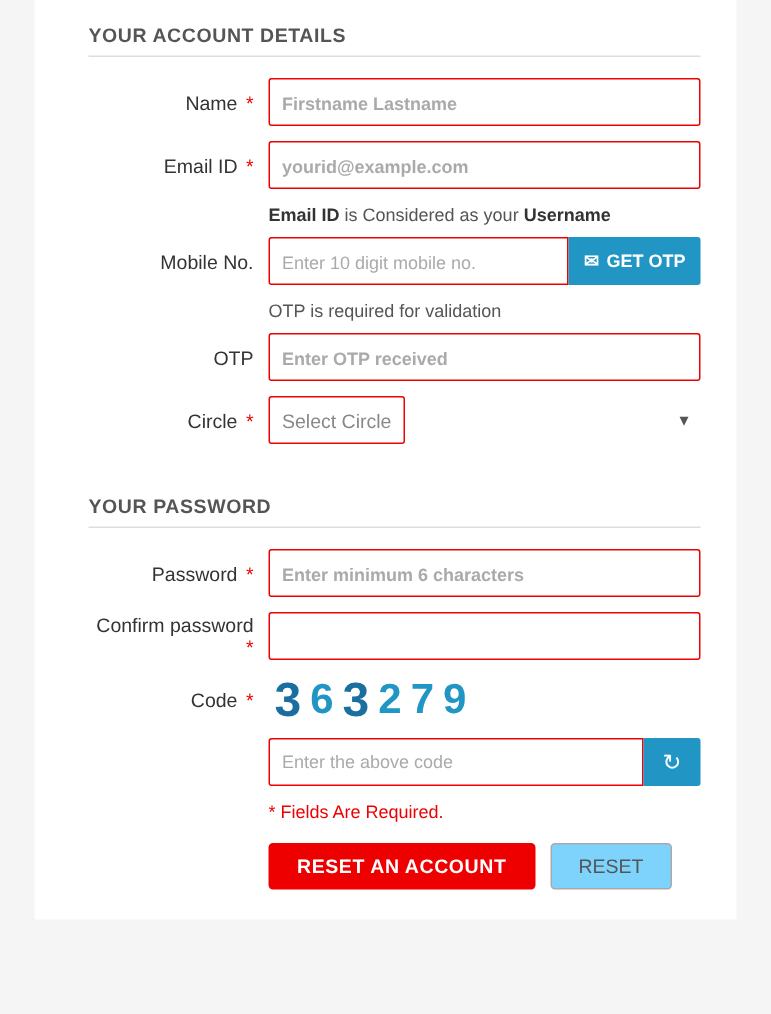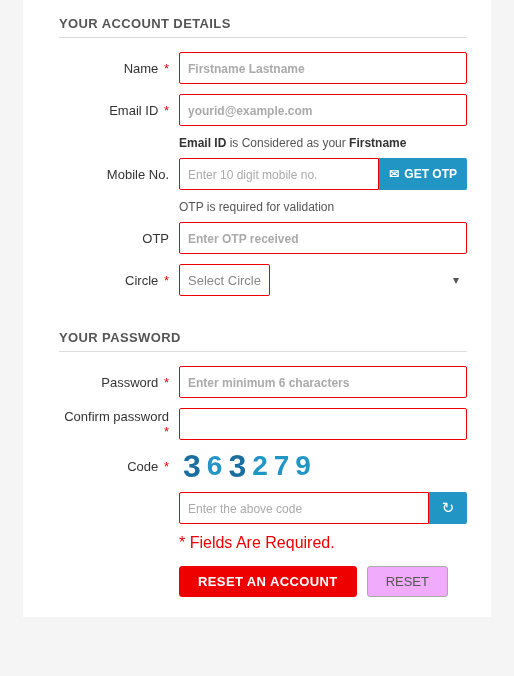--- a/index.html
+++ b/index.html
@@ -188,21 +188,21 @@
       color: #fff;
       border: none;
       border-radius: 0 2px 2px 0;
       font-size: 15px;
       cursor: pointer;
       display: flex;
       align-items: center;
       justify-content: center;
     }
     .required-note {
-      font-size: 16px;
+      font-size: 12px;
       color: #555;
       margin-bottom: 14px;
       padding-left: 120px;
     }
     .required-note span {
       color: #e00;
     }
     .buttons-row {
       display: flex;
       gap: 10px;
@@ -213,21 +213,21 @@
       color: #fff;
       border: 1.5px solid #e00;
       border-radius: 3px;
       padding: 7px 18px;
       font-size: 13px;
       font-weight: bold;
       cursor: pointer;
       letter-spacing: 0.03em;
     }
     .reset-btn {
-      background: #f0abfc;
+      background: #7dd3fc;
       color: #555;
       border: 1.5px solid #aaa;
       border-radius: 3px;
       padding: 7px 18px;
       font-size: 13px;
       cursor: pointer;
     }
   </style>
 </head>
 <body>
@@ -247,21 +247,21 @@
   <div class="form-row">
     <label class="form-label">
       <span>Email ID</span>
       <span class="required"> *</span>
     </label>
     <input class="form-input" type="text" placeholder="yourid@example.com" style="">
   </div>
   <div class="hint-row">
     <div class="hint-spacer"></div>
     <div class="hint-text">
-      <strong>Email ID</strong> is Considered as your <strong>Firstname</strong>
+      <strong>Email ID</strong> is Considered as your <strong>Username</strong>
     </div>
   </div>
 
   <div class="form-row">
     <label class="form-label">
       <span>Mobile No.</span>
     </label>
     <div class="mobile-row" style="flex:1;">
       <input class="mobile-input" type="text" placeholder="Enter 10 digit mobile no." style="">
       <button class="get-otp-btn">

